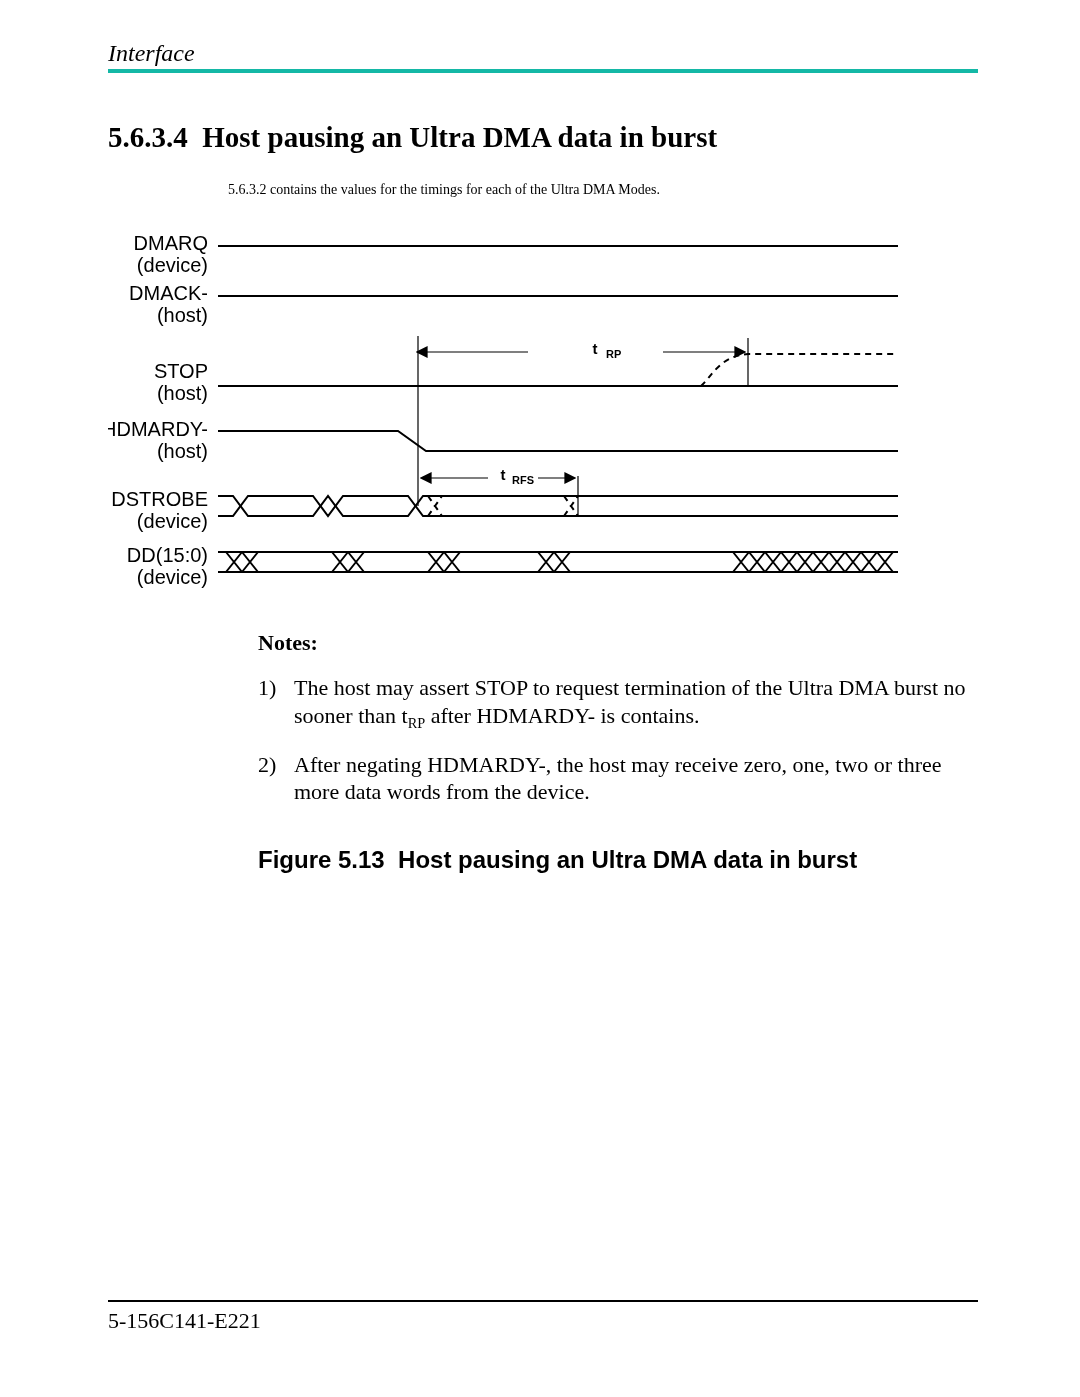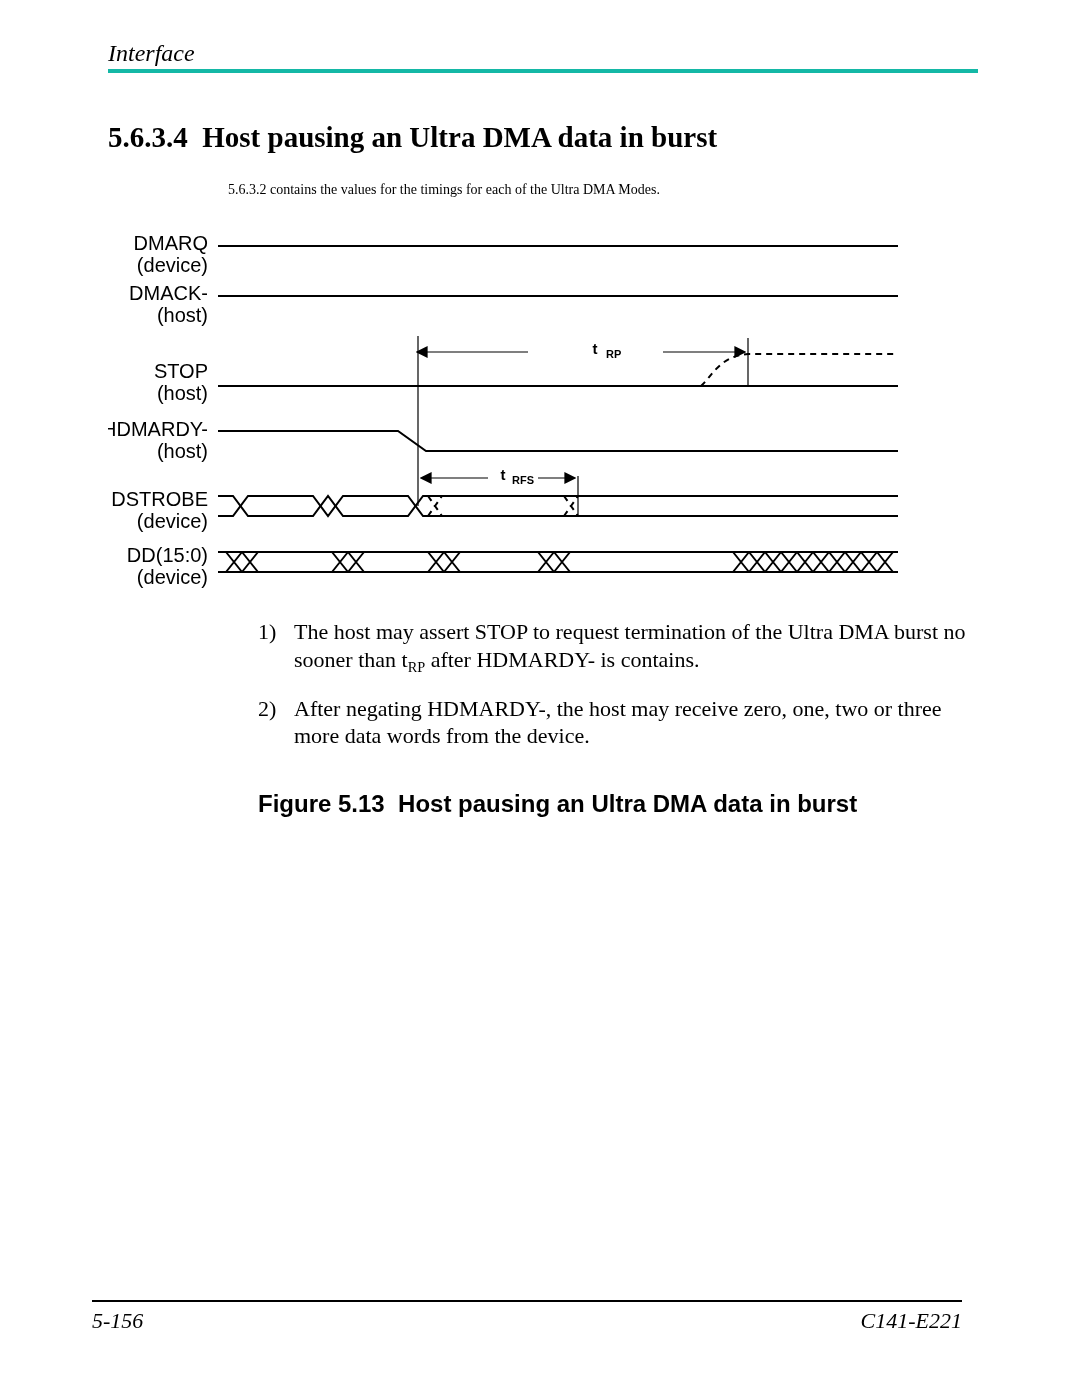--- a/index.html
+++ b/index.html
@@ -57,29 +57,27 @@
   }
   .fig-caption {
     font-family: Arial, Helvetica, sans-serif;
     font-weight: bold;
     font-size: 24px;
     margin-top: 40px;
     margin-left: 150px;
   }
   .footer {
     position: absolute;
-    left: 92px;
+    left: 108px;
     width: 870px;
     top: 1300px;
     border-top: 2px solid #000;
     padding-top: 6px;
     font-size: 22px;
     display: flex;
-    justify-content: space-between;
-    font-style: italic;
   }
   .sup-rp { font-size: 0.65em; vertical-align: sub; }
 </style>
 </head>
 <body>
 
 <div class="page">
   <div class="hdr">Interface</div>
 
   <div class="sec-head">
@@ -172,20 +170,21 @@
         <path d="M 689 326 L 705 346 M 689 346 L 705 326"></path>
         <path d="M 705 326 L 721 346 M 705 346 L 721 326"></path>
         <path d="M 721 326 L 737 346 M 721 346 L 737 326"></path>
         <path d="M 737 326 L 753 346 M 737 346 L 753 326"></path>
         <path d="M 753 326 L 769 346 M 753 346 L 769 326"></path>
         <path d="M 769 326 L 785 346 M 769 346 L 785 326"></path>
       </g>
     </svg>
   </div>
 
+  <div class="notes-head">Notes:</div>
 
   <div class="note">
     <span class="num">1)</span>
     <span>
       <span>The host may assert STOP to request termination of the Ultra DMA burst no sooner than t</span><span class="sup-rp">RP</span><span> after HDMARDY- is contains.</span>
     </span>
   </div>
 
   <div class="note">
     <span class="num">2)</span>

